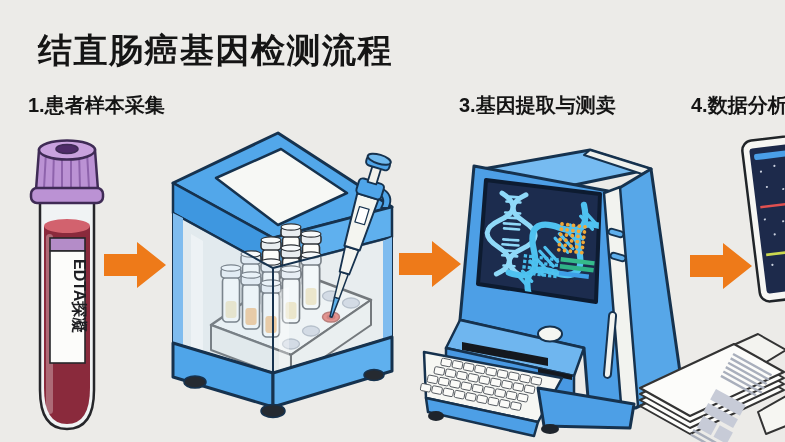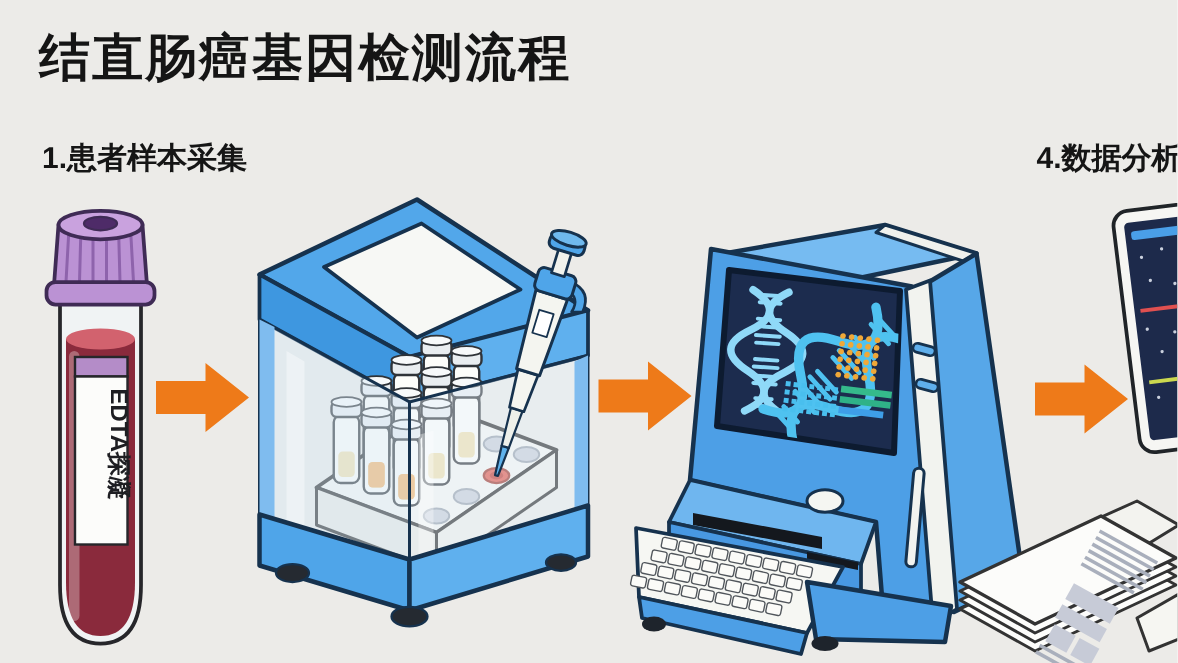--- a/index.html
+++ b/index.html
@@ -1,37 +1,38 @@
 <!DOCTYPE html>
 <html><head>
 <meta charset="utf-8">
 <style>
   html,body{margin:0;padding:0;}
   .stage{
     position:relative;width:785px;height:442px;background:#ECEBE8;
     overflow:hidden;font-family:"Liberation Sans","DejaVu Sans",sans-serif;
   }
   .title{
-    position:absolute;left:26px;top:16px;margin:0;
+    position:absolute;left:26px;top:16px;margin:12px;
     font-size:34px;font-weight:800;letter-spacing:1.5px;color:#151515;white-space:nowrap;
   }
   .step-label{
     position:absolute;top:92px;font-size:20px;font-weight:700;color:#151515;white-space:nowrap;
   }
   .ill{position:absolute;display:block;overflow:visible;}
   svg text{font-family:"Liberation Sans","DejaVu Sans",sans-serif;}
 </style>
 </head>
 <body>
 
 <div class="stage">
 
   <h1 class="title">结直肠癌基因检测流程</h1>
 
   <div class="step-label" style="left:28px">1.患者样本采集</div>
+  <div class="step-label" style="left:459px">3.基因提取与测卖</div>
   <div class="step-label" style="left:691px">4.数据分析</div>
 
   <svg class="ill" style="left:22px;top:138px" width="95" height="300" viewBox="0 0 95 300">
     <path d="M18,60 L18,252 Q18,291 45,291 Q72,291 72,252 L72,60 Z" fill="#F2F5F8" fill-opacity="0.75" stroke="#26262A" stroke-width="2.5"></path>
     <g>
       <path d="M22,88 L22,250 Q22,286 45,286 Q68,286 68,250 L68,88 Z" fill="#8A2A3C"></path>
       <ellipse cx="45" cy="88" rx="23" ry="7" fill="#D2626E"></ellipse>
     </g>
     <rect x="24" y="96" width="7" height="180" rx="3.5" fill="#FFFFFF" opacity="0.3"></rect>
     <g>

